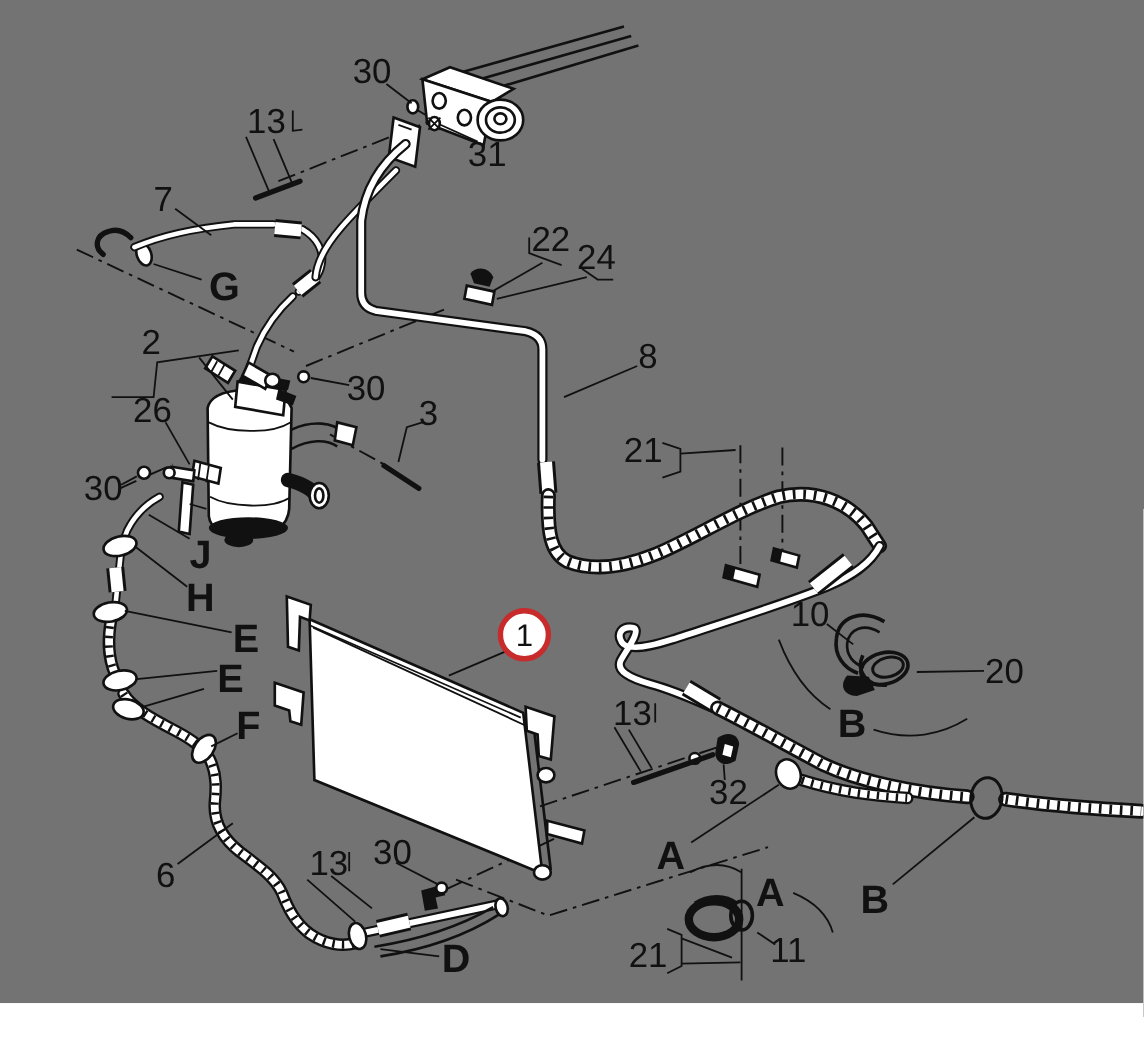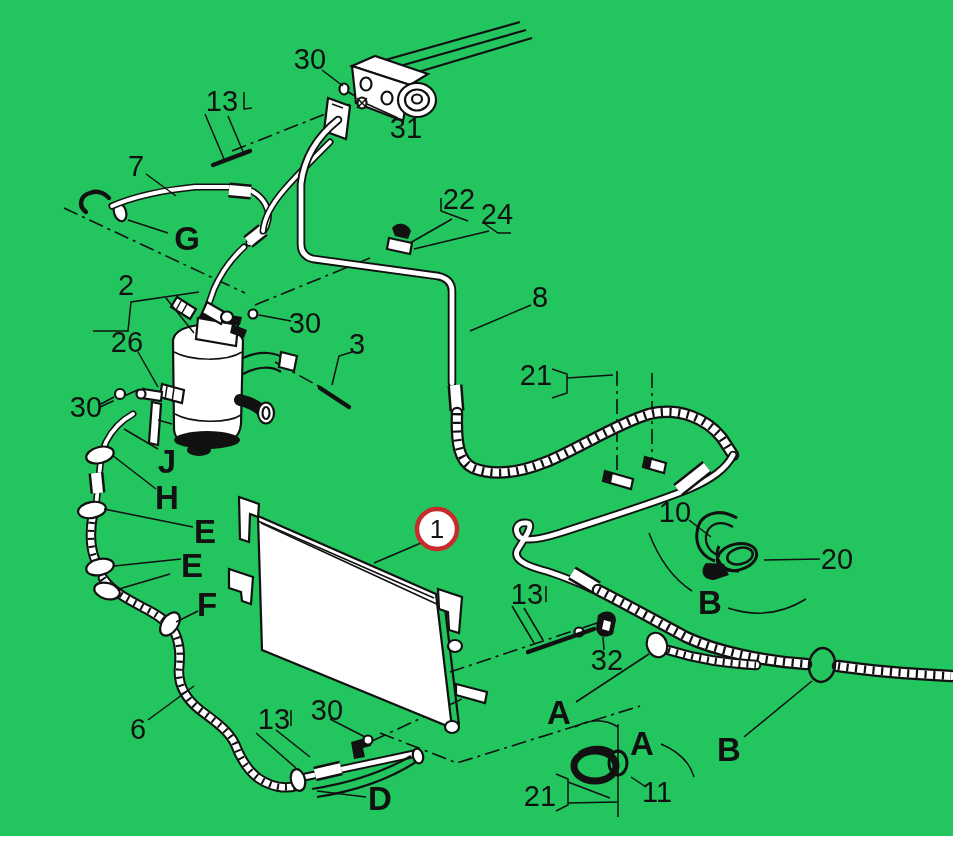--- a/index.html
+++ b/index.html
@@ -1,16 +1,16 @@
 <!DOCTYPE html>
 <html><head>
 <meta charset="utf-8">
 <style>
   html,body{margin:0;padding:0;background:#fff;}
-  #stage{position:relative;width:953px;height:836px;background:#22c55e;overflow:hidden;
+  #stage{position:relative;width:953px;height:836px;background:#737373;overflow:hidden;
          font-family:"Liberation Sans",sans-serif;}
   svg{position:absolute;left:0;top:0;}
   .s1{stroke:#111;stroke-width:1.5;fill:none}
   .s2{stroke:#111;stroke-width:2.2;fill:none}
   .s3{stroke:#111;stroke-width:3;fill:none}
   .thk{stroke:#111;stroke-width:4.4;fill:none;stroke-linecap:round}
   .dsh{stroke:#111;stroke-width:1.6;fill:none;stroke-dasharray:15 5 3 5}
   .ho{stroke:#111;stroke-width:7;fill:none;stroke-linecap:round}
   .hi{stroke:#fff;stroke-width:3.8;fill:none;stroke-linecap:round}
   .to{stroke:#111;stroke-width:8.5;fill:none;stroke-linecap:round}

